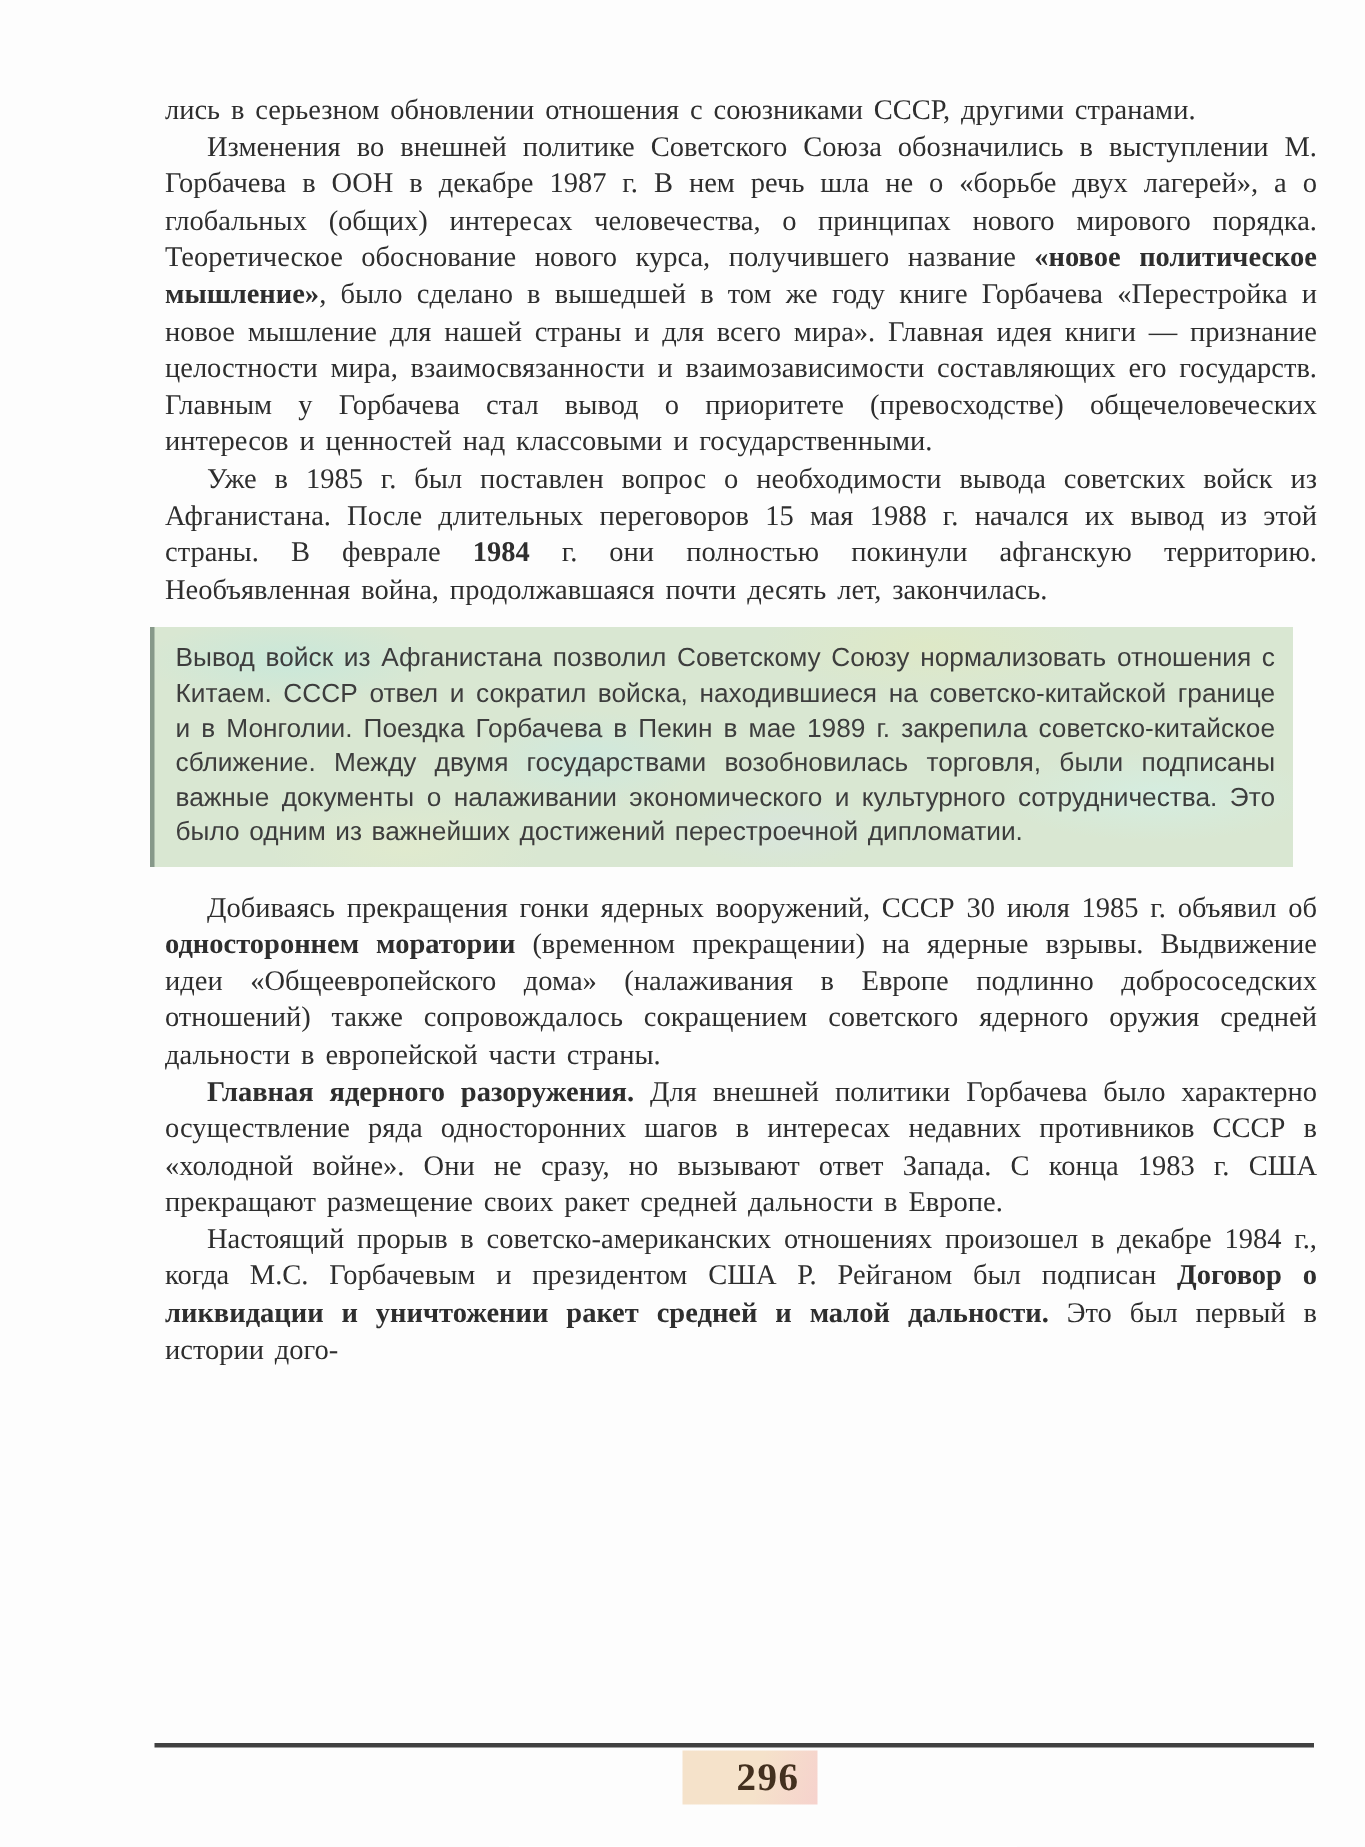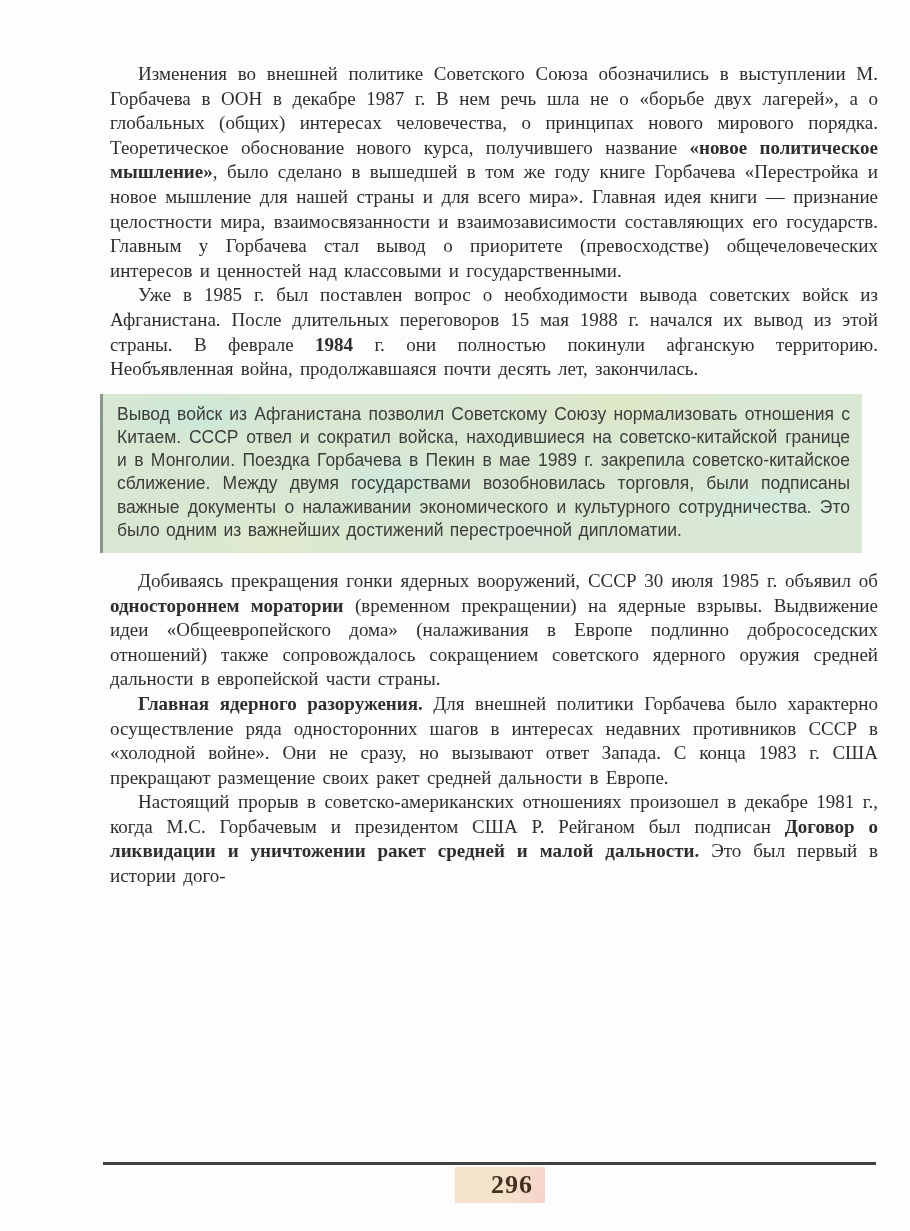--- a/index.html
+++ b/index.html
@@ -69,24 +69,25 @@
     letter-spacing:1px;
     font-family:"Liberation Serif", serif;
     padding-left:24px;
   }
 </style>
 </head>
 <body>
 
 <div class="page">
   <div class="text-column" id="text-column">
+      <p class=""><span>лись в серьезном обновлении отношения с союзниками СССР, другими странами.</span></p>
       <p class=" indent"><span>Изменения во внешней политике Советского Союза обозначились в выступлении М. Горбачева в ООН в декабре 1987 г. В нем речь шла не о «борьбе двух лагерей», а о глобальных (общих) интересах человечества, о принципах нового мирового порядка. Теоретическое обоснование нового курса, получившего название </span><span class="bold">«новое политическое мышление»</span><span>, было сделано в вышедшей в том же году книге Горбачева «Перестройка и новое мышление для нашей страны и для всего мира». Главная идея книги — признание целостности мира, взаимосвязанности и взаимозависимости составляющих его государств. Главным у Горбачева стал вывод о приоритете (превосходстве) общечеловеческих интересов и ценностей над классовыми и государственными.</span></p>
       <p class=" indent"><span>Уже в 1985 г. был поставлен вопрос о необходимости вывода советских войск из Афганистана. После длительных переговоров 15 мая 1988 г. начался их вывод из этой страны. В феврале </span><span class="bold">1984</span><span> г. они полностью покинули афганскую территорию. Необъявленная война, продолжавшаяся почти десять лет, закончилась.</span></p>
       <div class="infobox"><span>Вывод войск из Афганистана позволил Советскому Союзу нормализовать отношения с Китаем. СССР отвел и сократил войска, находившиеся на советско-китайской границе и в Монголии. Поездка Горбачева в Пекин в мае 1989 г. закрепила советско-китайское сближение. Между двумя государствами возобновилась торговля, были подписаны важные документы о налаживании экономического и культурного сотрудничества. Это было одним из важнейших достижений перестроечной дипломатии.</span></div>
       <p class=" indent"><span>Добиваясь прекращения гонки ядерных вооружений, СССР 30 июля 1985 г. объявил об </span><span class="bold">одностороннем моратории</span><span> (временном прекращении) на ядерные взрывы. Выдвижение идеи «Общеевропейского дома» (налаживания в Европе подлинно добрососедских отношений) также сопровождалось сокращением советского ядерного оружия средней дальности в европейской части страны.</span></p>
       <p class=" indent"><span class="bold">Главная ядерного разоружения.</span><span> Для внешней политики Горбачева было характерно осуществление ряда односторонних шагов в интересах недавних противников СССР в «холодной войне». Они не сразу, но вызывают ответ Запада. С конца 1983 г. США прекращают размещение своих ракет средней дальности в Европе.</span></p>
-      <p class=" indent"><span>Настоящий прорыв в советско-американских отношениях произошел в декабре 1981 г., когда М.С. Горбачевым и президентом США Р. Рейганом был подписан </span><span class="bold">Договор о ликвидации и уничтожении ракет средней и малой дальности.</span><span> Это был первый в истории дого-</span></p>
+      <p class=" indent"><span>Настоящий прорыв в советско-американских отношениях произошел в декабре 1984 г., когда М.С. Горбачевым и президентом США Р. Рейганом был подписан </span><span class="bold">Договор о ликвидации и уничтожении ракет средней и малой дальности.</span><span> Это был первый в истории дого-</span></p>
     </div>
   <div class="footer-rule"></div>
   <div class="page-badge">
     <span>296</span>
   </div>
 </div>
 
 </body></html>

